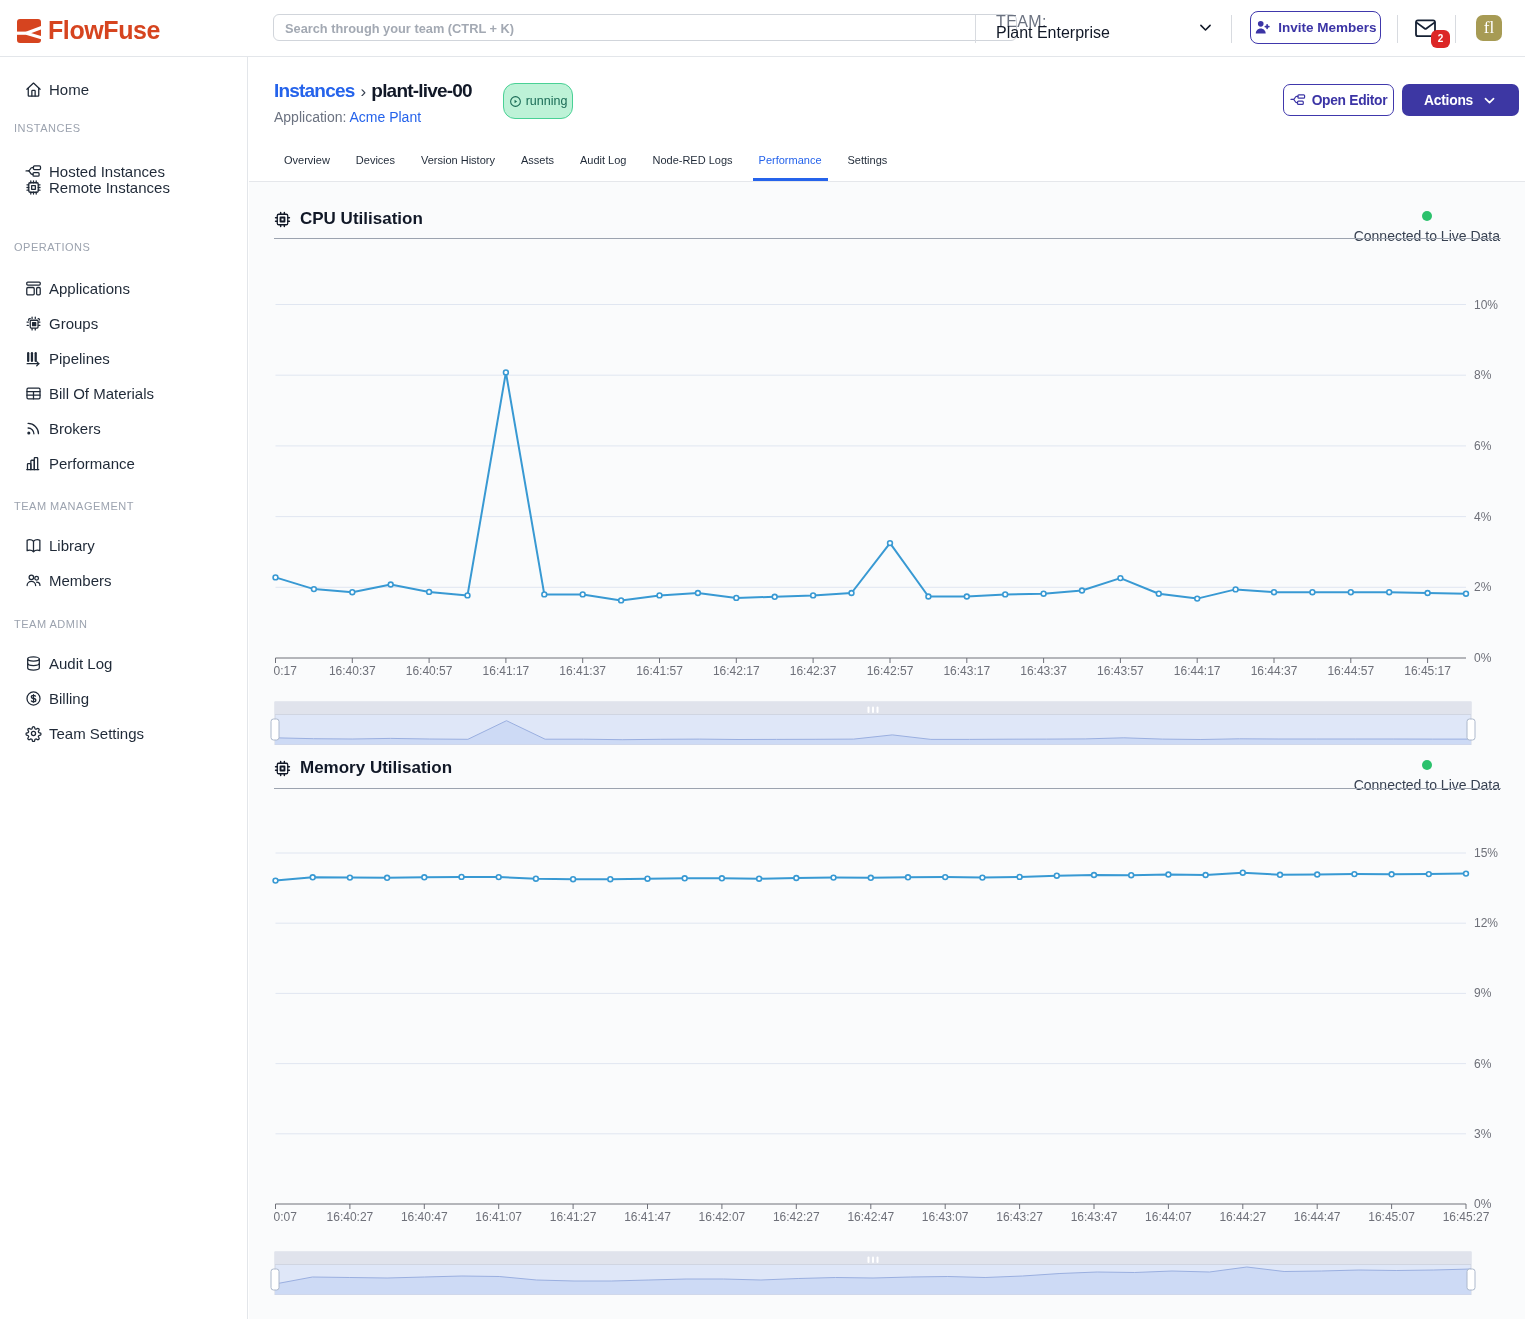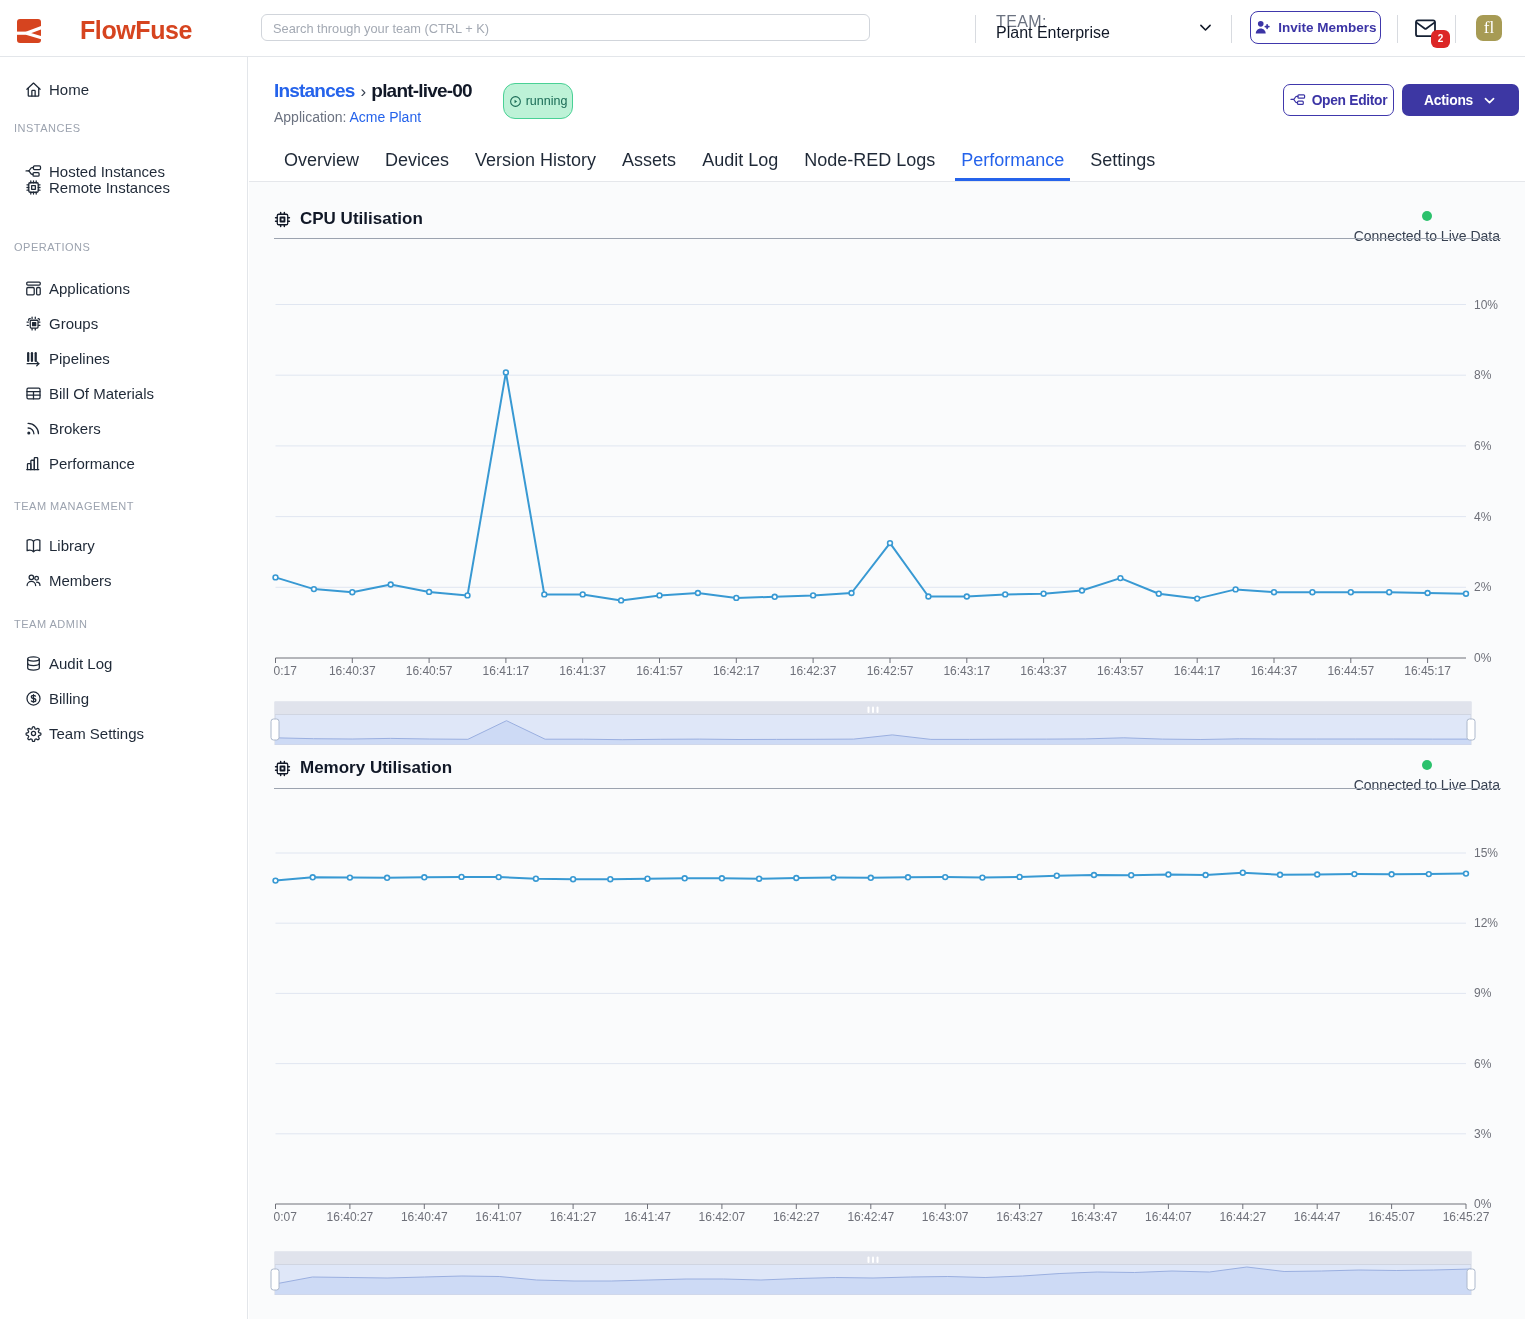--- a/index.html
+++ b/index.html
@@ -1,20 +1,20 @@
 <!DOCTYPE html>
 <html><head>
 <meta charset="utf-8">
 <style>
 * { margin:0; padding:0; box-sizing:border-box; }
 body { font-family:"Liberation Sans", sans-serif; width:1525px; height:1319px; background:#fff; position:relative; overflow:hidden; }
 #navbar { position:absolute; left:0; top:0; width:1525px; height:57px; background:#fff; border-bottom:1px solid #E3E6EA; z-index:5; }
-#logo { position:absolute; left:17px; top:16px; display:flex; align-items:center;gap:32px; }
+#logo { position:absolute; left:17px; top:16px; display:flex; align-items:center; }
 #logoword { font-size:25px; font-weight:bold; color:#D6441F; margin-left:7px; letter-spacing:-0.4px; }
-#search { position:absolute; left:261px; top:14px; width:609px; height:27px; border:1px solid #D1D5DB; border-radius:6px; background:#fff; }
+#search { position:absolute; left:273px; top:14px; width:744px; height:27px; border:1px solid #D1D5DB; border-radius:6px; background:#fff;font-weight:bold; }
 #search span { position:absolute; left:11px; top:6px; font-size:12.8px; color:#A3A9B3; }
 .vdiv { position:absolute; top:15px; width:1px; height:28px; background:#D8DBE0; }
 #teamlabel { position:absolute; left:996px; top:13px; font-size:16px; color:#6B7280; letter-spacing:0.4px; }
 #teamname { position:absolute; left:996px; top:24px; font-size:16px; color:#111827; }
 #teamchev { position:absolute; left:1197px; top:19px; color:#111827; }
 #invite { position:absolute; left:1250px; top:11px; width:131px; height:33px; border:1.5px solid #4038AC; border-radius:8px; background:#fff; color:#3B34A5; display:flex; align-items:center; justify-content:center; gap:7px; font-size:13.5px; font-weight:bold; white-space:nowrap; }
 #mail { position:absolute; left:1414px; top:19px; color:#152033; }
 #mailbadge { position:absolute; left:1431px; top:30px; width:19px; height:18px; background:#DC2626; border-radius:6px; color:#fff; font-size:10px; font-weight:bold; text-align:center; line-height:18px; }
 #avatar { position:absolute; left:1476px; top:15px; width:26px; height:26px; background:#A79B54; border-radius:7px; color:#fff; font-family:"Liberation Serif",serif; font-size:17px; text-align:center; line-height:25px; }
 #sidebar { position:absolute; left:0; top:57px; width:248px; height:1262px; background:#fff; border-right:1px solid #E3E6EA; z-index:4; }
@@ -25,21 +25,21 @@
 #pagehead { position:absolute; left:0; top:0; width:100%; height:125px; background:#fff; border-bottom:1px solid #E5E7EB; }
 #crumbs { position:absolute; left:25px; top:23px; font-size:19px; font-weight:bold; color:#111827; letter-spacing:-0.8px; }
 #crumbs .blue { color:#2563EB; }
 #crumbs .sep { color:#374151; font-weight:normal; font-size:17px; padding:0 6px; }
 #runbadge { position:absolute; left:254px; top:26px; width:70px; height:36px; background:#BDF2D7; border:1.2px solid #49D195; border-radius:12px; color:#1A6B56; font-size:12.5px; display:flex; align-items:center; justify-content:center; gap:4px; }
 #appline { position:absolute; left:25px; top:52px; font-size:14px; color:#6B7280; }
 #appline a { color:#2563EB; text-decoration:none; }
 #openeditor { position:absolute; left:1034px; top:27px; width:111px; height:32px; border:1px solid #4038AC; border-radius:7px; background:#fff; color:#3B34A5; font-size:13.8px; font-weight:bold; letter-spacing:-0.3px; display:flex; align-items:center; justify-content:center; gap:6px; }
 #actions { position:absolute; left:1153px; top:27px; width:117px; height:32px; border-radius:7px; background:#3D37A3; color:#fff; font-size:13.8px; font-weight:bold; letter-spacing:-0.2px; display:flex; align-items:center; justify-content:center; gap:9px; }
 #tabs { position:absolute; left:29px; top:92px; display:flex; gap:14px; }
-.tab { font-size:18px; color:#1F2937; padding:0 6px; height:32px; line-height:23px; white-space:nowrap; }
+.tab { font-size:11px; color:#1F2937; padding:0 6px; height:32px; line-height:23px; white-space:nowrap; }
 .tab.active { color:#2563EB; border-bottom:3px solid #2563EB; }
 .sechead { position:absolute; left:25px; width:1226px; }
 .sectitle { display:flex; align-items:center; gap:9px; font-size:17px; font-weight:bold; color:#111827; }
 .sectitle svg { color:#111827; }
 .connected { position:absolute; right:0; top:2px; font-size:14px; font-weight:normal; color:#374151; display:flex; align-items:center; gap:7px;flex-direction:column; }
 .condot { width:10px; height:10px; border-radius:50%; background:#2BC16C; }
 .sechr { position:absolute; left:25px; width:1227px; height:0; border-top:1px solid #9CA3AF; }
 svg.chart { position:absolute; left:0; }
 svg.chart text { font-family:"Liberation Sans", sans-serif; }
 </style>

